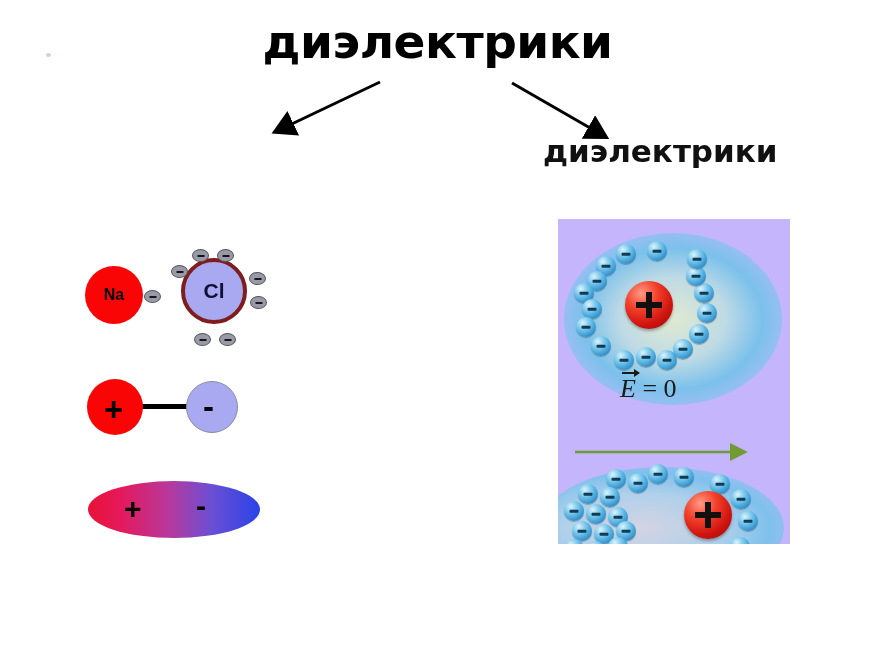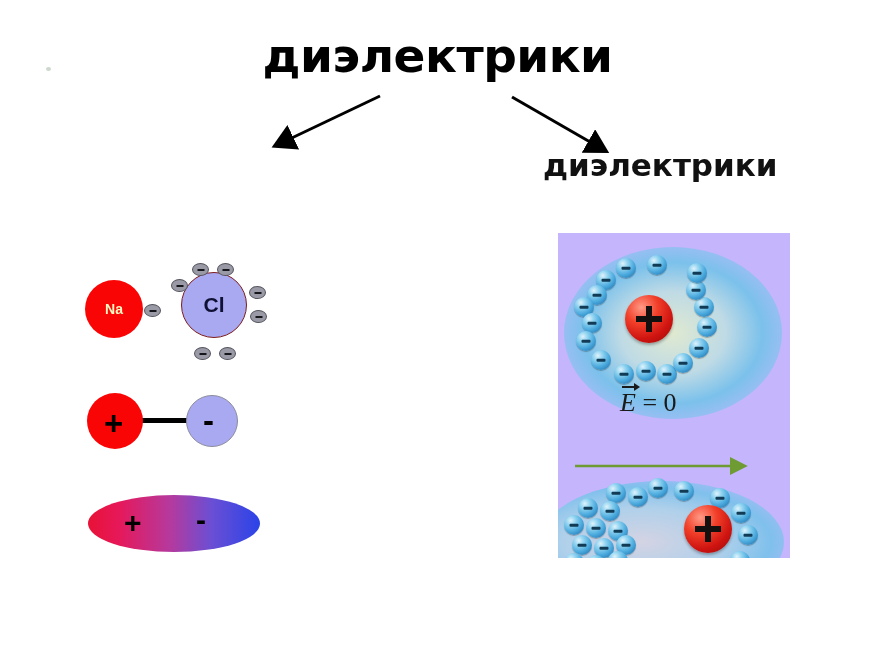--- a/index.html
+++ b/index.html
@@ -9,21 +9,20 @@
   }
   body {
     font-family: "Liberation Sans", sans-serif;
   }
   #canvas {
     position: relative;
     width: 875px;
     height: 544px;
     background: #ffffff;
     overflow: hidden;
-    margin-top: 14px;
   }
 
   
   .title {
     position: absolute;
     left: 0;
     top: 14px;
     width: 875px;
     text-align: center;
     font-family: "DejaVu Sans", sans-serif;
@@ -62,28 +61,28 @@
     align-items: center;
     justify-content: center;
     font-family: "Liberation Sans", sans-serif;
     font-weight: bold;
     box-sizing: border-box;
   }
   .atom-na {
     left: 85px; top: 266px;
     width: 58px; height: 58px;
     background: #fa0505;
-    color: #fef9c3;
-    font-size: 14px;
+    color: #000000;
+    font-size: 16px;
   }
   .atom-cl {
     left: 181px; top: 258px;
     width: 66px; height: 66px;
     background: #a9a9f2;
-    border: 1px solid #7f1d1d;
+    border: 4px solid #7f1d1d;
     color: #101035;
     font-size: 21px;
   }
 
   .electron {
     position: absolute;
     width: 17px;
     height: 13px;
     border-radius: 50%;
     background: #9a9aa6;

